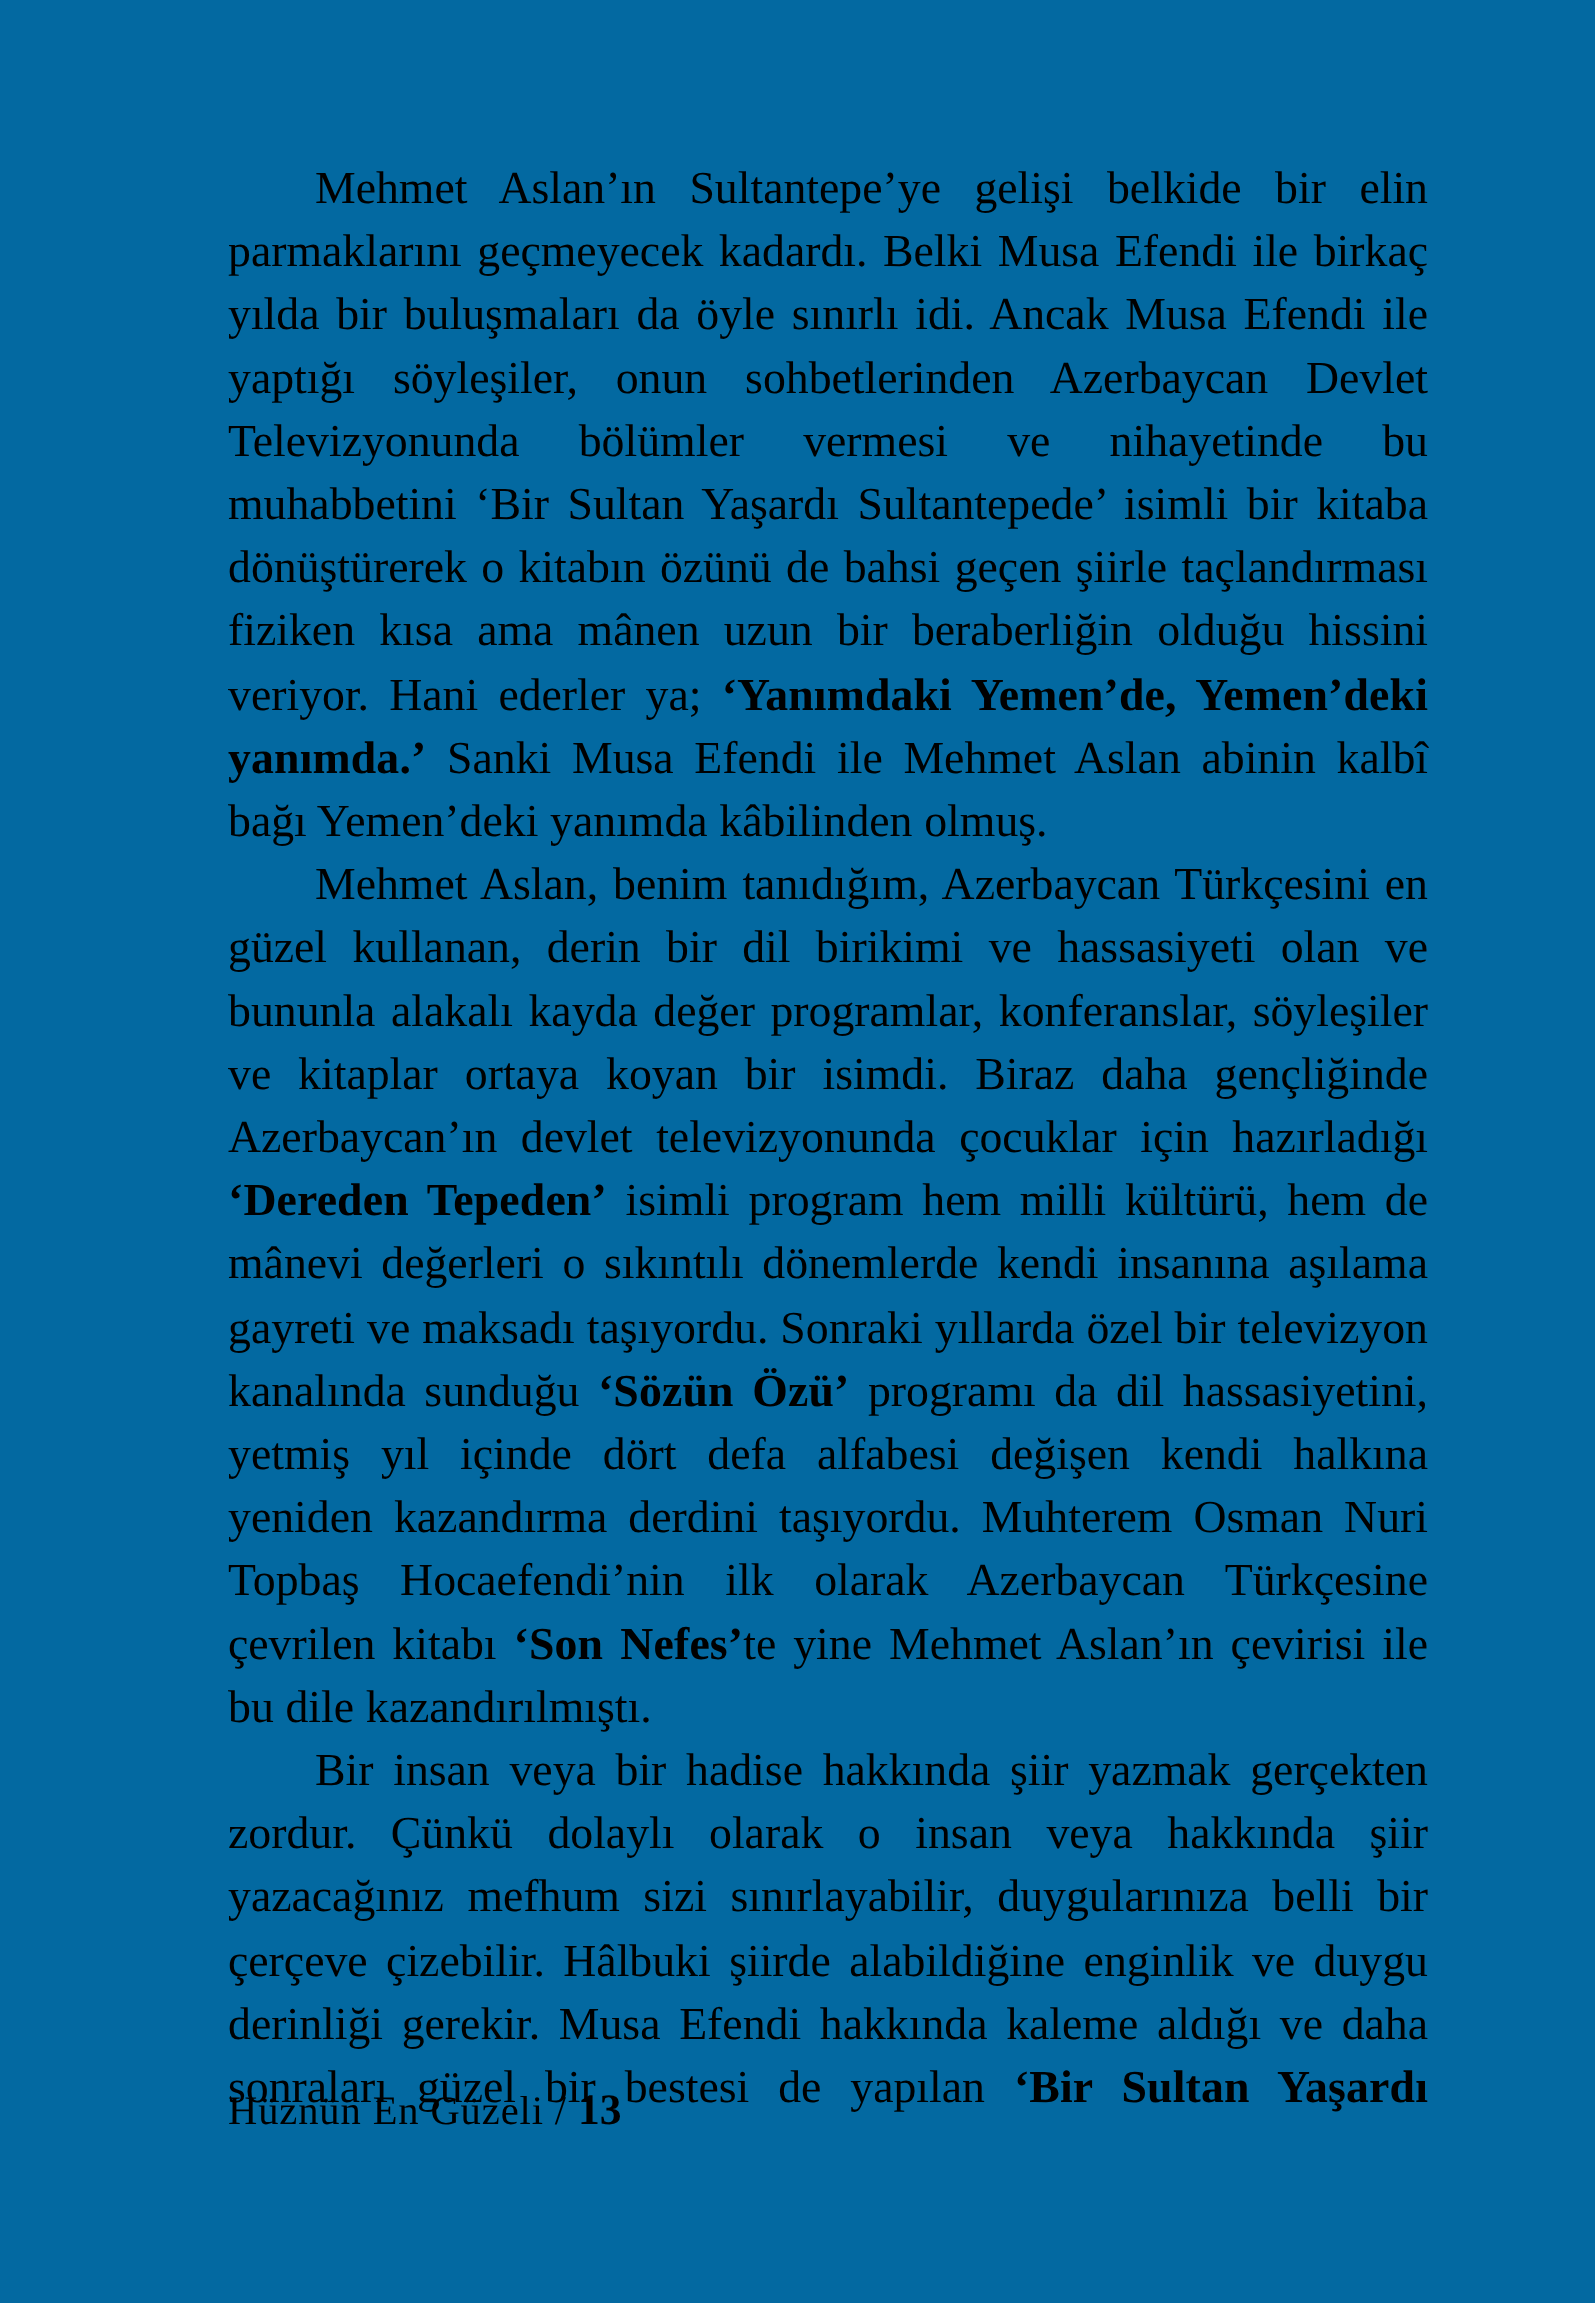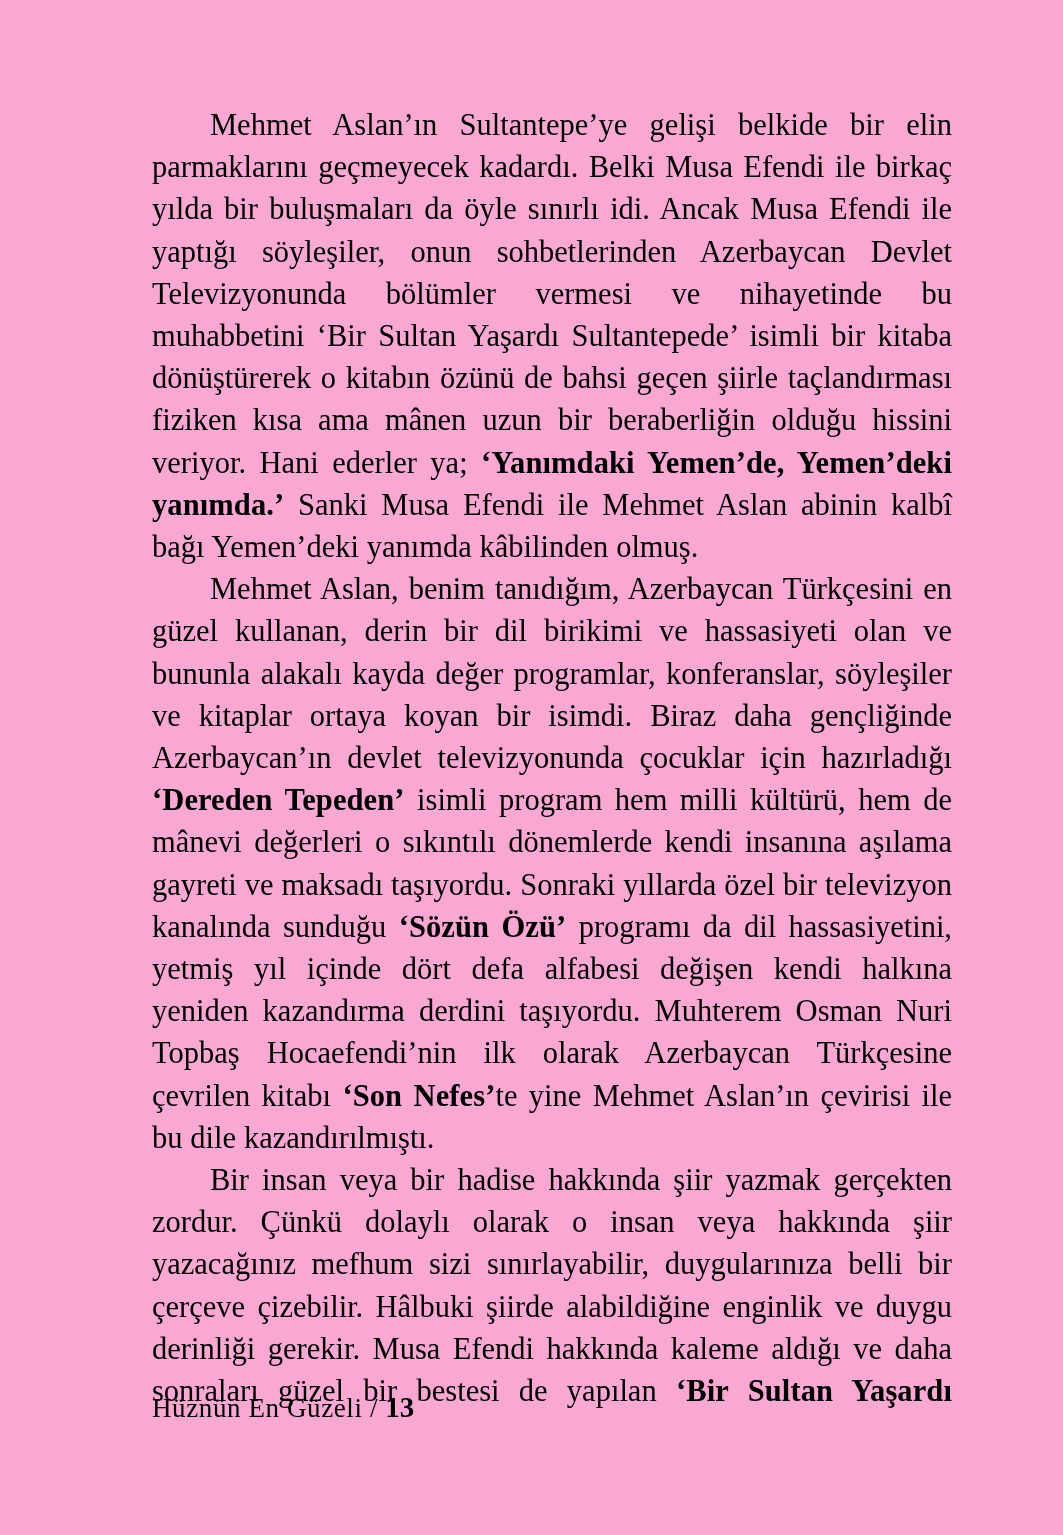--- a/index.html
+++ b/index.html
@@ -15,21 +15,21 @@
     color: #000000;
     overflow: hidden;
   }
 
   .page {
     position: absolute;
     left: 0;
     top: 0;
     width: 1063px;
     height: 1535px;
-    background: #f9a8d4;
+    background: #0369a1;
   }
 
   .text-block {
     position: absolute;
     left: 152px;
     top: 104px;
     width: 800px;
   }
 
   p.para {

